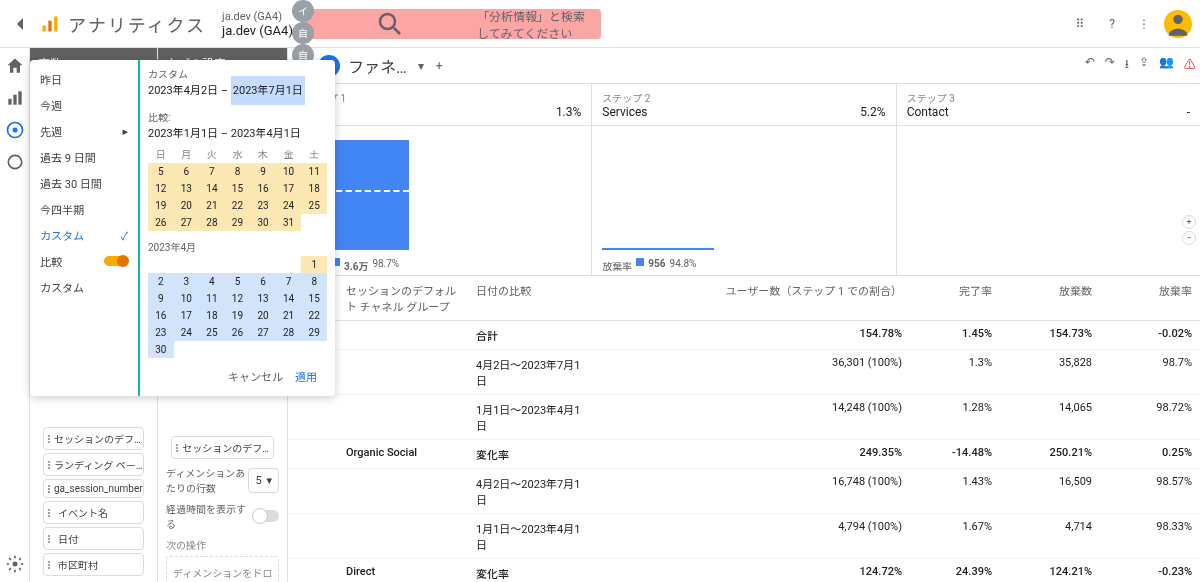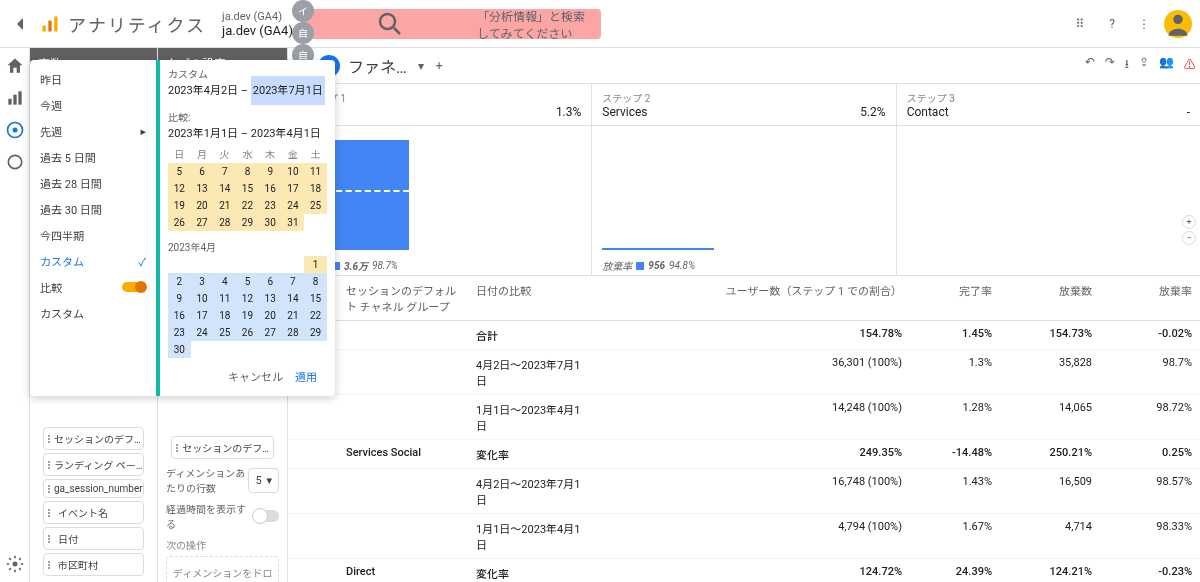--- a/index.html
+++ b/index.html
@@ -44,33 +44,33 @@
 .step { flex:1; padding:6px 10px; border-right:1px solid #e0e0e0; }
 .step:last-child { border-right:none; }
 .step .slbl { font-size:10px; color:#80868b; }
 .step .srow { display:flex; justify-content:space-between; font-size:12px; }
 .chart { height:150px; display:flex; border-bottom:1px solid #e0e0e0; position:relative; }
 .chart .col { flex:1; border-right:1px solid #e0e0e0; position:relative; padding:6px 10px 0; }
 .chart .col:last-child { border-right:none; }
 .chart .bar { position:absolute; left:10px; right:60%; bottom:25px; background:#4285f4; }
 .chart .dashed { position:absolute; left:0; right:0; border-top:2px dashed #fff; }
 .chart .thin { position:absolute; left:10px; right:60%; bottom:25px; height:2px; background:#4285f4; }
-.chart .foot { position:absolute; bottom:2px; left:10px; font-size:10px; color:#5f6368; display:flex; align-items:center; gap:4px;font-style:italic; }
+.chart .foot { position:absolute; bottom:2px; left:10px; font-size:10px; color:#5f6368; display:flex; gap:4px; }
 .chart .foot .sq { width:8px; height:8px; background:#4285f4; }
 .chart .zoom { position:absolute; right:4px; bottom:30px; display:flex; flex-direction:column; gap:2px; }
 .chart .zoom span { width:14px; height:14px; border:1px solid #dadce0; border-radius:50%; font-size:9px; display:flex; align-items:center; justify-content:center; color:#5f6368; cursor:pointer; }
 .table { flex:1; overflow:auto; font-size:11px; }
 .thead { display:flex; border-bottom:1px solid #e0e0e0; color:#5f6368; }
 .thead div, .trow div { padding:6px 8px; }
 .c1 { width:50px; } .c2 { width:130px; } .c3 { width:130px; } .c4 { flex:1; text-align:right; } .c5 { width:90px; text-align:right; } .c6 { width:100px; text-align:right; } .c7 { width:100px; text-align:right; }
 .trow { display:flex; border-bottom:1px solid #f1f3f4; }
 .trow.g { font-weight:500; }
 
 .picker { position:absolute; left:30px; top:60px; width:305px; background:#fff; box-shadow:0 2px 10px rgba(0,0,0,.2); border-radius:4px; z-index:50; display:flex; }
-.picker .presets { width:130px; border-right:4px solid #14b8a6; padding:6px 0; }
+.picker .presets { width:110px; border-right:2px solid #14b8a6; padding:6px 0; }
 .picker .presets div { padding:5px 10px; font-size:11px; color:#3c4043; cursor:pointer; display:flex; justify-content:space-between; align-items:center; }
 .picker .presets .active { color:#1a73e8; }
 .picker .presets .cmp { justify-content:space-between; }
 .picker .presets .sw2 { width:24px; height:10px; background:#f9ab00; border-radius:5px; position:relative; }
 .picker .presets .sw2::after { content:""; width:12px; height:12px; background:#e37400; border-radius:50%; position:absolute; top:-1px; right:-1px; }
 .picker .cal { flex:1; padding:6px 8px; }
 .picker .range { font-size:10px; color:#5f6368; margin-bottom:2px; }
 .picker .range .dates { color:#202124; font-size:11px; }
 .picker .range .hl { background:#c7dbff; padding:8px 2px; }
 .cgrid { display:grid; grid-template-columns:repeat(7,1fr); gap:0; font-size:10px; text-align:center; margin:4px 0; }
@@ -361,21 +361,21 @@
             <div class="c1"></div>
             <div class="c2"></div>
             <div class="c3">1月1日〜2023年4月1日</div>
             <div class="c4">14,248 (100%)</div>
             <div class="c5">1.28%</div>
             <div class="c6">14,065</div>
             <div class="c7">98.72%</div>
           </div>
           <div class="trow g">
             <div class="c1"></div>
-            <div class="c2">Services Social</div>
+            <div class="c2">Organic Social</div>
             <div class="c3">変化率</div>
             <div class="c4">249.35%</div>
             <div class="c5">-14.48%</div>
             <div class="c6">250.21%</div>
             <div class="c7">0.25%</div>
           </div>
           <div class="trow">
             <div class="c1"></div>
             <div class="c2"></div>
             <div class="c3">4月2日〜2023年7月1日</div>
@@ -405,22 +405,21 @@
         </div>
     </div>
   </div>
 </div>
 
 <div class="picker">
   <div class="presets" id="presets">
       <div>昨日</div>
       <div>今週</div>
       <div>先週<span>▸</span></div>
-      <div>過去 5 日間</div>
-      <div>過去 28 日間</div>
+      <div>過去 9 日間</div>
       <div>過去 30 日間</div>
       <div>今四半期</div>
       <div class="active">カスタム<span style="color:#1a73e8">✓</span></div>
       <div class="cmp">
         <span>比較</span>
         <span class="sw2"></span>
       </div>
       <div>カスタム</div>
     </div>
   <div class="cal">

